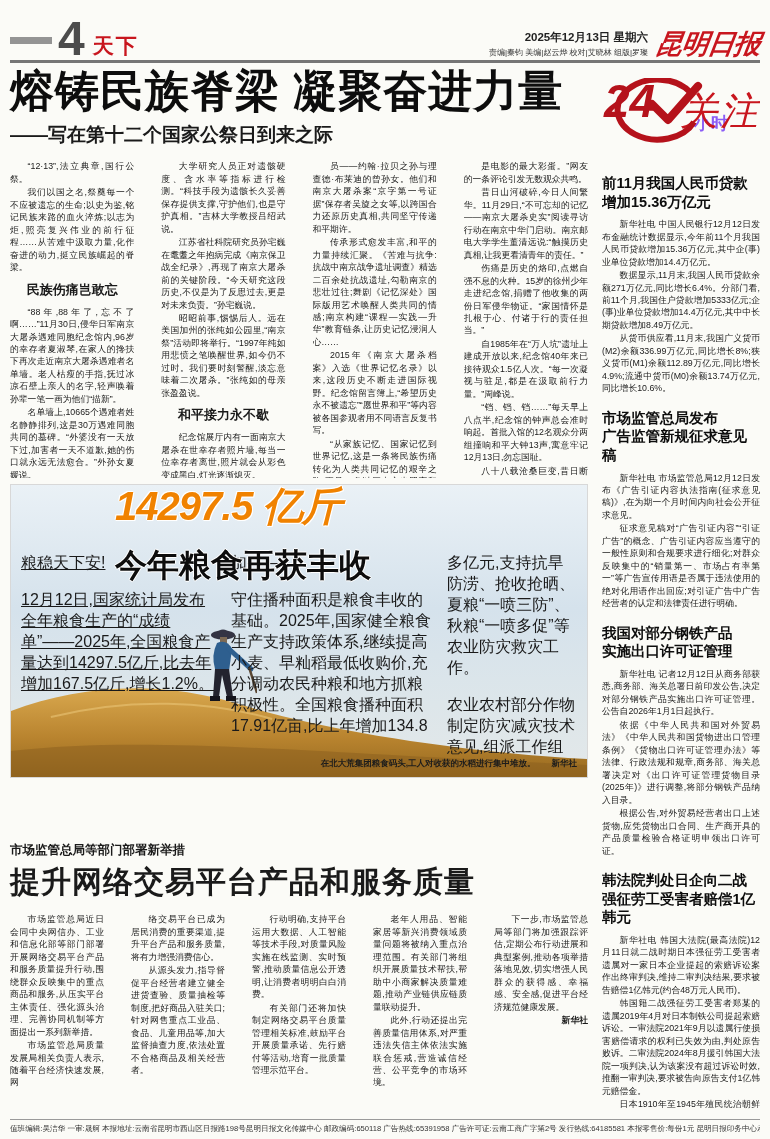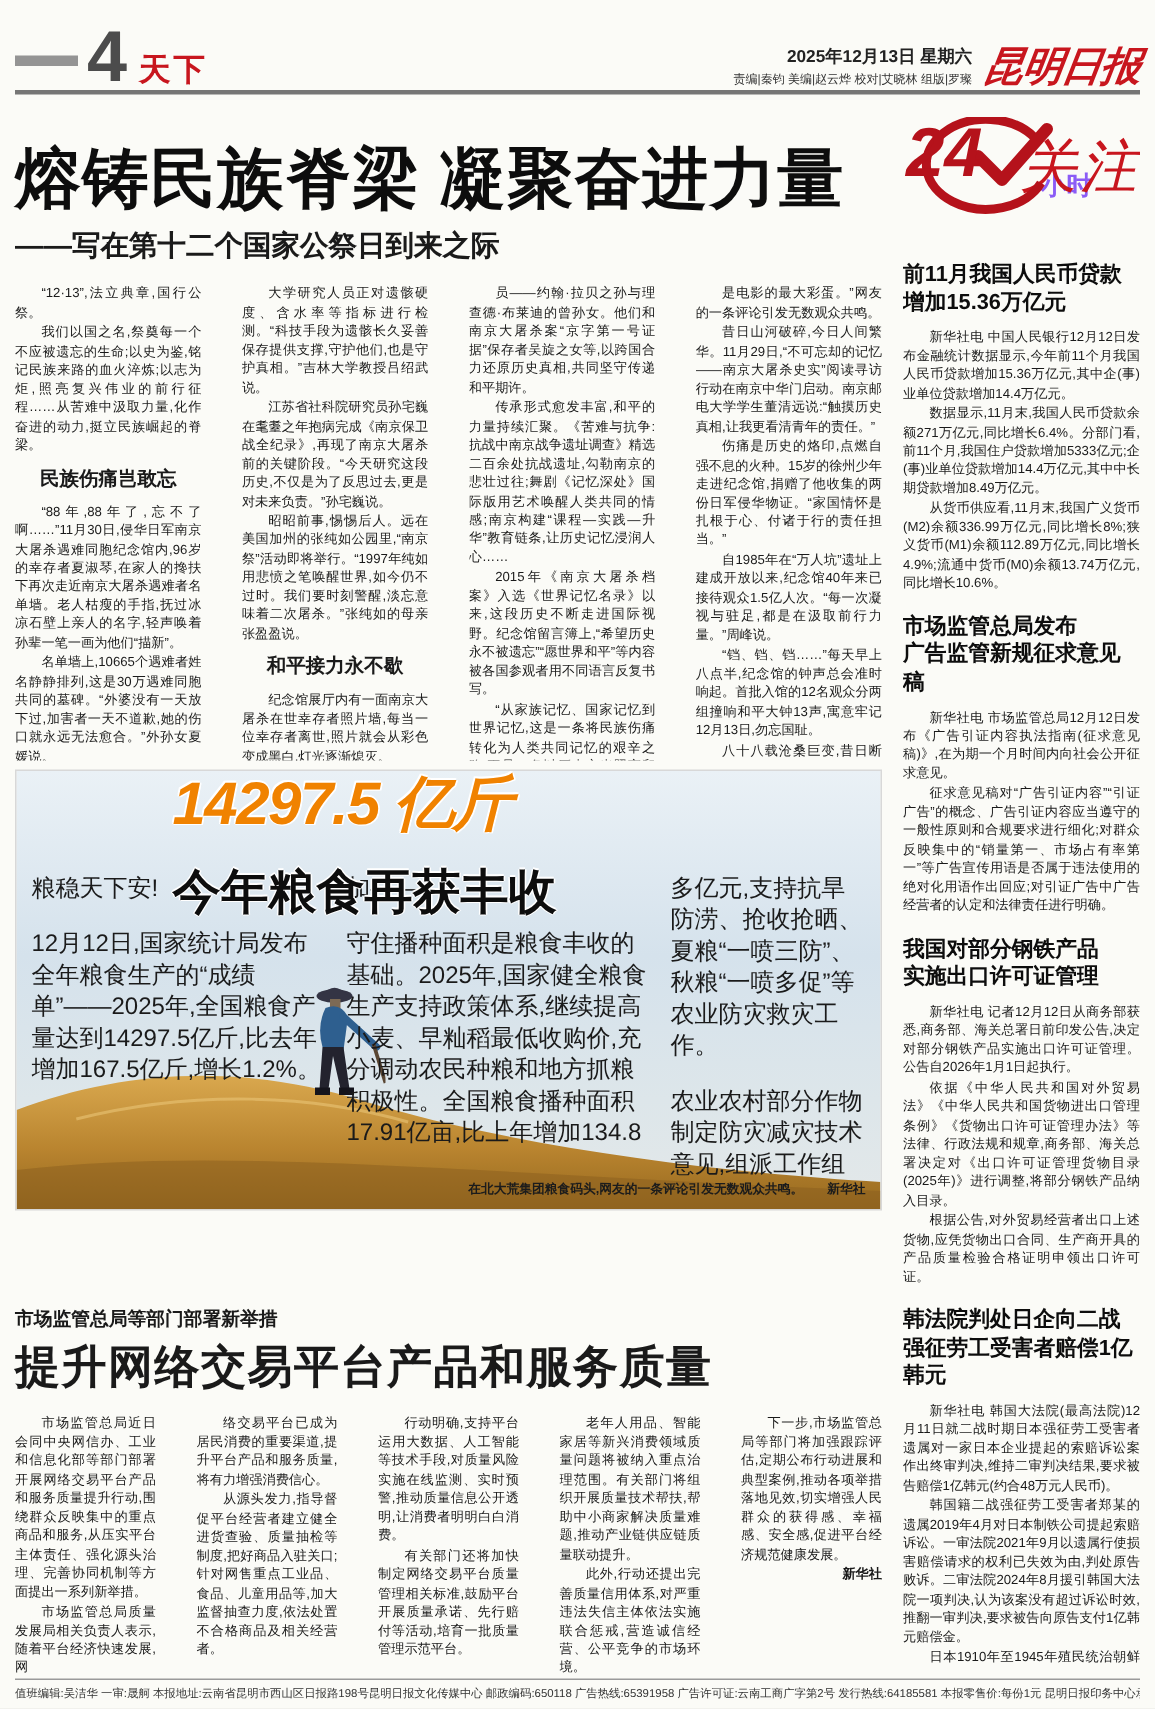--- a/index.html
+++ b/index.html
@@ -13,42 +13,42 @@
   .hdr-num{font-size:48px;font-weight:bold;color:#4c4c4c;line-height:0.85;margin-right:8px;}
   .hdr-sec{color:#c8161e;font-size:21px;font-weight:900;letter-spacing:2px;}
   .hdr-right{display:flex;align-items:flex-end;gap:8px;margin-bottom:2px;}
   .hdr-meta{text-align:right;}
   .hdr-date{font-size:11.5px;font-weight:bold;color:#222;}
   .hdr-credits{font-size:8px;color:#333;margin-top:2px;}
   .masthead{color:#c8161e;font-size:27px;font-weight:900;font-style:italic;transform:skewX(-8deg);
             letter-spacing:-1px;line-height:1;}
   
   .content{position:absolute;top:66px;left:10px;right:10px;bottom:30px;display:flex;gap:14px;}
-  .main{width:578px;flex:none;margin-top:29px;}
+  .main{width:578px;flex:none;}
   .rail{flex:1;padding-top:8px;overflow:hidden;}
   
   .lead-title{font-size:44px;font-weight:900;color:#0d0d0d;line-height:1.05;margin:2px 0 8px;letter-spacing:1px;}
   .lead-sub{font-size:19px;font-weight:bold;margin:0 0 12px;}
   .cols{display:flex;gap:27px;overflow:hidden;}
   .lead-cols{height:318px;}
   .cols .col{flex:1;overflow:hidden;}
   .cols p{font-size:8.8px;line-height:1.42;text-align:justify;text-indent:2em;margin:0 0 1px;}
   .cols h4{font-size:13px;font-weight:900;text-align:center;margin:7px 0;}
   .cols p.credit{text-align:right;text-indent:0;font-weight:bold;}
   
   .feature{position:relative;margin-top:6px;height:292px;border:1px solid #d8d8d8;background:
       linear-gradient(180deg,#eaf1f6 0%,#d5e2ec 42%,#dde6ea 75%,#e3e8e9 100%);overflow:hidden;}
   .feat-head{position:absolute;top:-6px;left:104px;right:4px;display:flex;align-items:baseline;gap:10px;z-index:4;flex-direction:column;}
   .feat-num{color:#f08200;font-size:40px;font-weight:900;font-style:italic;letter-spacing:-1px;
             text-shadow:1px 0 0 #fff,-1px 0 0 #fff,0 1px 0 #fff,0 -1px 0 #fff,1px 1px 0 #fff,-1px -1px 0 #fff;}
   .feat-txt{color:#0d0d0d;font-size:32px;font-weight:900;
             text-shadow:1px 0 0 #fff,-1px 0 0 #fff,0 1px 0 #fff,0 -1px 0 #fff;}
   .feat-cols{position:absolute;top:52px;left:10px;width:558px;display:flex;gap:14px;z-index:3;}
   .feat-cols .col{overflow:hidden;}
-  .fcolA{width:196px;height:172px;}
+  .fcolA{width:196px;height:172px;text-decoration:underline;}
   .fcolB{width:202px;height:198px;}
   .fcolC{width:132px;height:218px;}
   .mound{position:absolute;left:0;right:0;bottom:0;height:118px;width:100%;z-index:1;}
   .farmer{position:absolute;left:188px;top:138px;width:58px;height:92px;z-index:2;}
   .feat-cap{position:absolute;right:10px;bottom:7px;z-index:5;font-size:8.5px;font-weight:bold;color:#1c1c1c;}
   .feat-cap .cap-credit{margin-left:16px;}
   
   .network{margin-top:64px;}
   .net-kicker{font-size:12.5px;font-weight:bold;margin:0 0 3px;}
   .net-title{font-size:30px;font-weight:900;margin:0 0 10px;letter-spacing:1px;}
@@ -164,21 +164,21 @@
             <div class="col fcolB">
               <p>加——</p>
               <p>守住播种面积是粮食丰收的基础。2025年,国家健全粮食生产支持政策体系,继续提高小麦、早籼稻最低收购价,充分调动农民种粮和地方抓粮积极性。全国粮食播种面积17.91亿亩,比上年增加134.8万亩,增长0.1%,连续6年保持增长。</p>
             </div>
             <div class="col fcolC">
               <p>多亿元,支持抗旱防涝、抢收抢晒、夏粮“一喷三防”、秋粮“一喷多促”等农业防灾救灾工作。</p>
               <p>农业农村部分作物制定防灾减灾技术意见,组派工作组和科技小分队赴主产区和重灾区,今年累计派出专家和农技人员超30万人次。</p>
             </div>
           </div>
         <div class="feat-cap">
-          <span>在北大荒集团粮食码头,网友的一条评论引发无数观众共鸣。</span><span class="cap-credit">新华社</span>
+          <span>在北大荒集团粮食码头,工人对收获的水稻进行集中堆放。</span><span class="cap-credit">新华社</span>
         </div>
       </section>
 
       <section class="network">
         <div class="net-kicker">市场监管总局等部门部署新举措</div>
         <h2 class="net-title">提升网络交易平台产品和服务质量</h2>
         <div class="cols net-cols">
             <div class="col">
               <p>市场监管总局近日会同中央网信办、工业和信息化部等部门部署开展网络交易平台产品和服务质量提升行动,围绕群众反映集中的重点商品和服务,从压实平台主体责任、强化源头治理、完善协同机制等方面提出一系列新举措。</p>
               <p>市场监管总局质量发展局相关负责人表示,随着平台经济快速发展,网</p>

